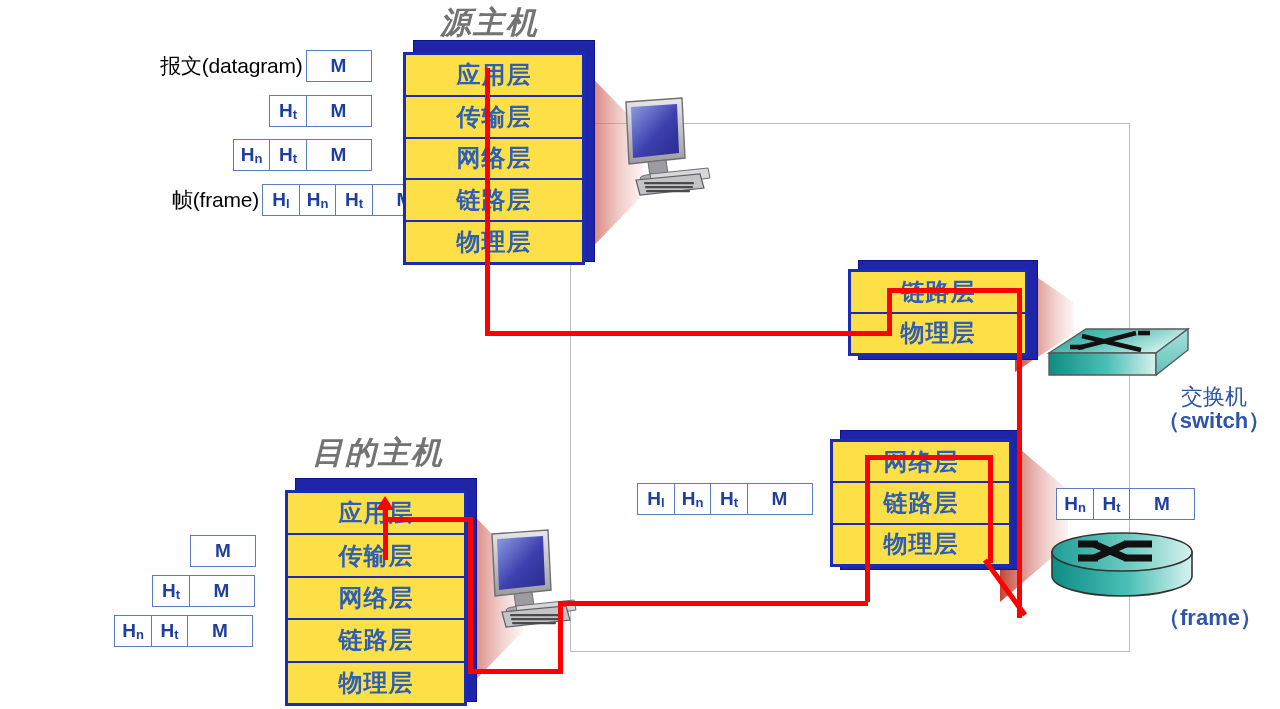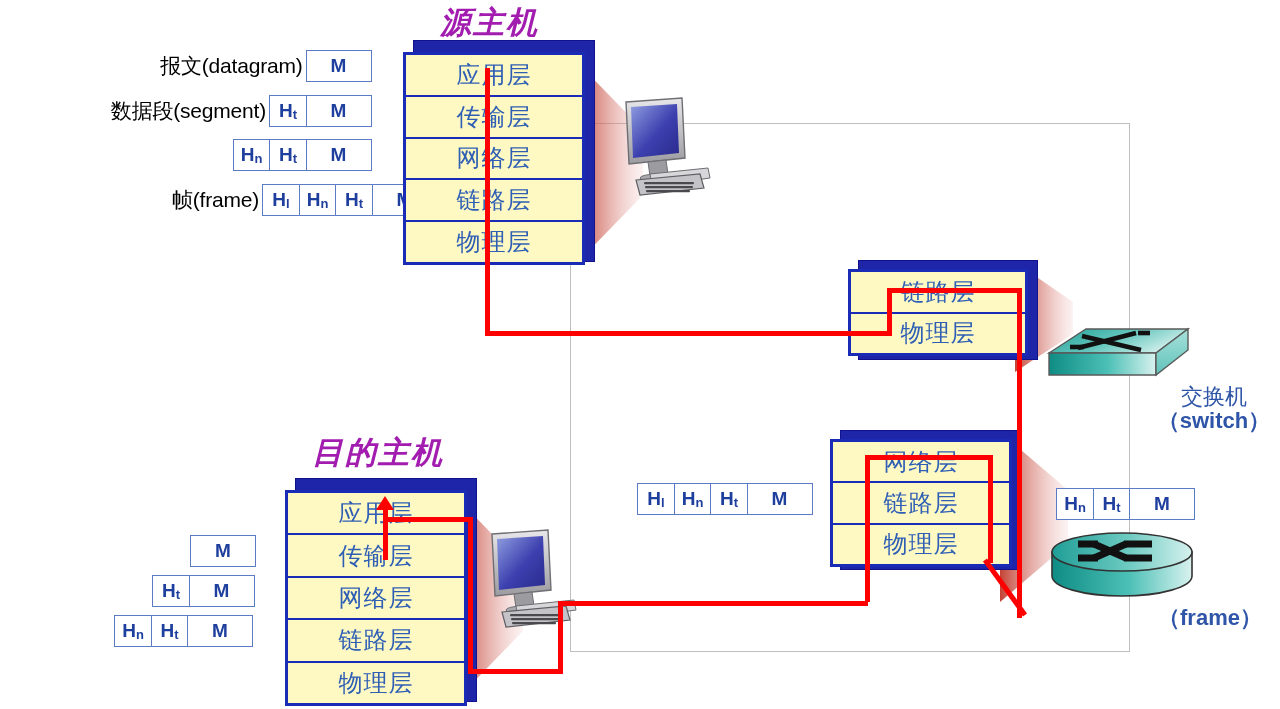--- a/index.html
+++ b/index.html
@@ -88,28 +88,29 @@
     flex: 1 1 auto;
     border-bottom: 2px solid #1a2bb5;
     display: flex;
     align-items: center;
     justify-content: center;
     color: #2f5fb5;
     font-family: "DejaVu Serif", "Liberation Serif", serif;
     font-size: 24px;
     letter-spacing: 1px;
     box-sizing: border-box;
-    background: #fef9c3;
+    background: #fde047;
+    font-weight: bold;
   }
   .layer:last-child { border-bottom: none; }
 
   
   .host-title {
     position: absolute;
-    color: #a21caf;
+    color: #737373;
     font-family: "DejaVu Serif", "Liberation Serif", serif;
     font-style: italic;
     font-weight: bold;
     font-size: 31px;
     letter-spacing: 2px;
     white-space: nowrap;
   }
 
   
   .dev-caption {
@@ -153,21 +154,20 @@
   <div class="abs net-boundary" style="left:570px; top:123px; width:558px; height:527px;"></div>
 
   <div id="enc-legend">
       <div class="enc-row" style="top: 50px; left: 0px; width: 370px; justify-content: flex-end;">
         <div class="enc-label">报文(datagram)</div>
         <div class="pdu">
           <div class="cell m">M</div>
         </div>
       </div>
       <div class="enc-row" style="top: 95px; left: 0px; width: 370px; justify-content: flex-end;">
-        <div class="enc-label">数据段(segment)</div>
         <div class="pdu">
           <div class="cell h">H<sub>t</sub></div>
           <div class="cell m">M</div>
         </div>
       </div>
       <div class="enc-row" style="top: 139px; left: 0px; width: 370px; justify-content: flex-end;">
         <div class="pdu">
           <div class="cell h">H<sub>n</sub></div>
           <div class="cell h">H<sub>t</sub></div>
           <div class="cell m">M</div>

